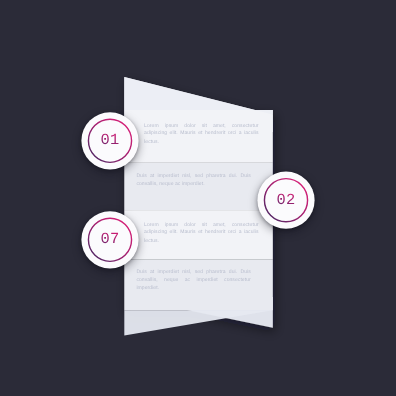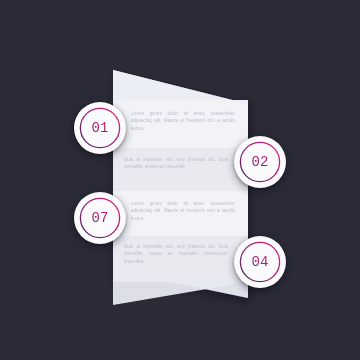--- a/index.html
+++ b/index.html
@@ -73,21 +73,21 @@
     font-weight: 400;
     letter-spacing: 0.2px;
     background: linear-gradient(200deg, #d81b74 0%, #a32070 45%, #512a6a 100%);
     -webkit-background-clip: text;
     background-clip: text;
     color: transparent;
     line-height: 1;
     font-family: Liberation Mono, monospace;
   }
   #badge-01 { left: 74px;  top: 102px; }
-  #badge-02 { left: 234px; top: 136px; }
+  #badge-02 { left: 234px; top: 156px; }
   #badge-03 { left: 74px;  top: 192px; }
   #badge-04 { left: 234px; top: 236px; }
 </style>
 </head>
 <body>
 
 <div id="canvas">
 
   <div id="ribbon-wrap">
     <svg class="ribbon-svg" width="360" height="360" viewBox="0 0 360 360">
@@ -157,27 +157,14 @@
           <stop offset="0%" stop-color="#e6217a"></stop>
           <stop offset="50%" stop-color="#a32070"></stop>
           <stop offset="100%" stop-color="#3d2a63"></stop>
         </linearGradient>
       </defs>
       <circle cx="21" cy="21" r="19.6" fill="none" stroke="url(#ringGrad3)" stroke-width="1.3"></circle>
     </svg>
     <span class="badge-num">07</span>
   </div>
 
-  <div class="badge" id="badge-04">
-    <svg class="badge-ring" viewBox="0 0 42 42">
-      <defs>
-        <linearGradient id="ringGrad4" x1="1" y1="0" x2="0" y2="1">
-          <stop offset="0%" stop-color="#e6217a"></stop>
-          <stop offset="50%" stop-color="#a32070"></stop>
-          <stop offset="100%" stop-color="#3d2a63"></stop>
-        </linearGradient>
-      </defs>
-      <circle cx="21" cy="21" r="19.6" fill="none" stroke="url(#ringGrad4)" stroke-width="1.3"></circle>
-    </svg>
-    <span class="badge-num">04</span>
-  </div>
 
 </div>
 
 </body></html>

